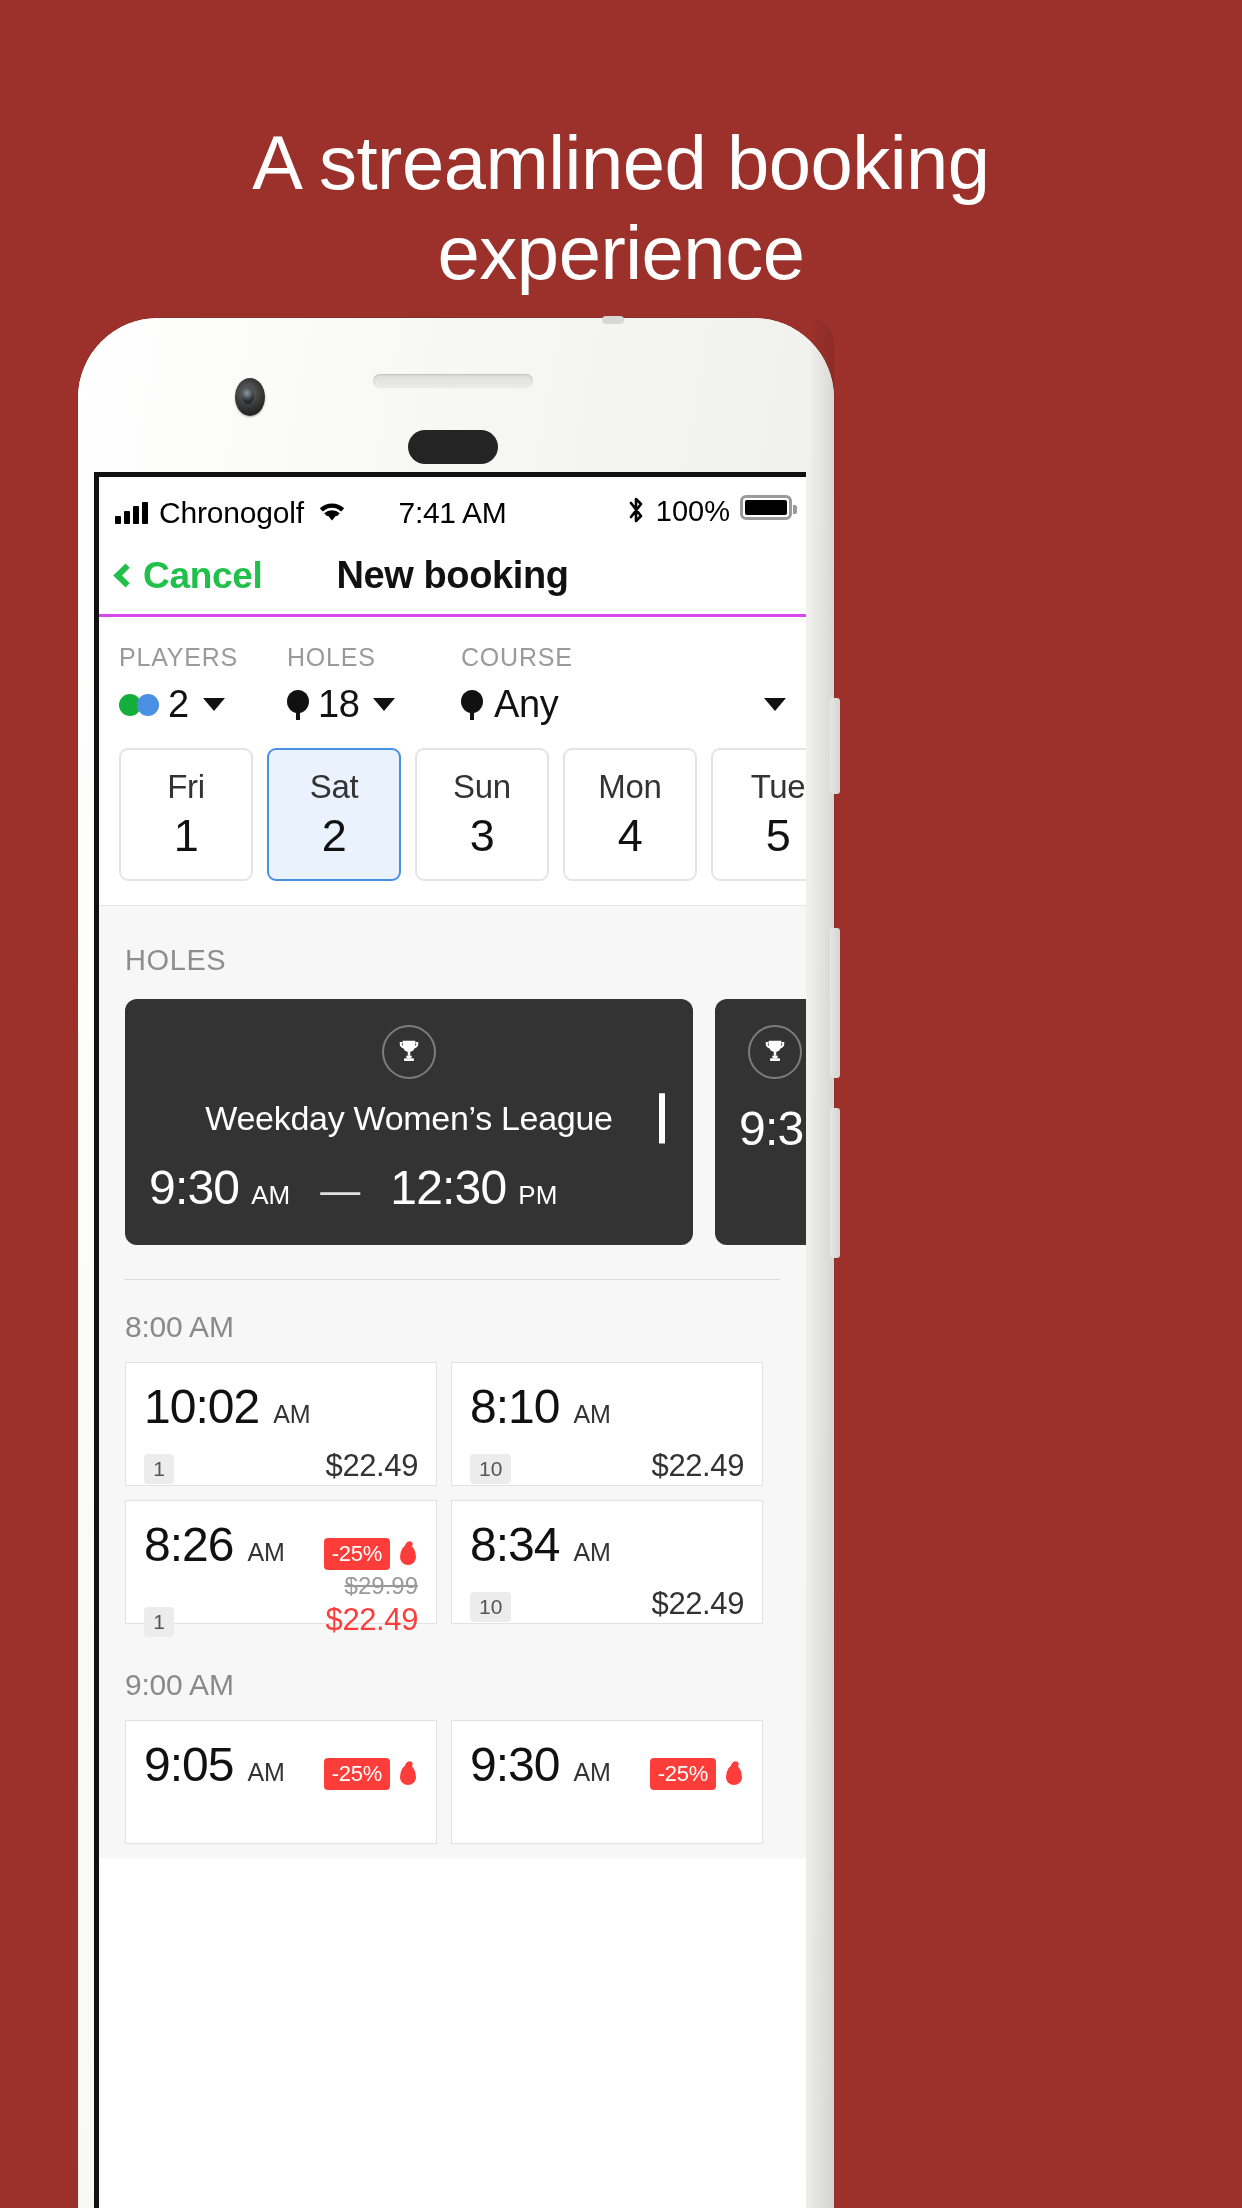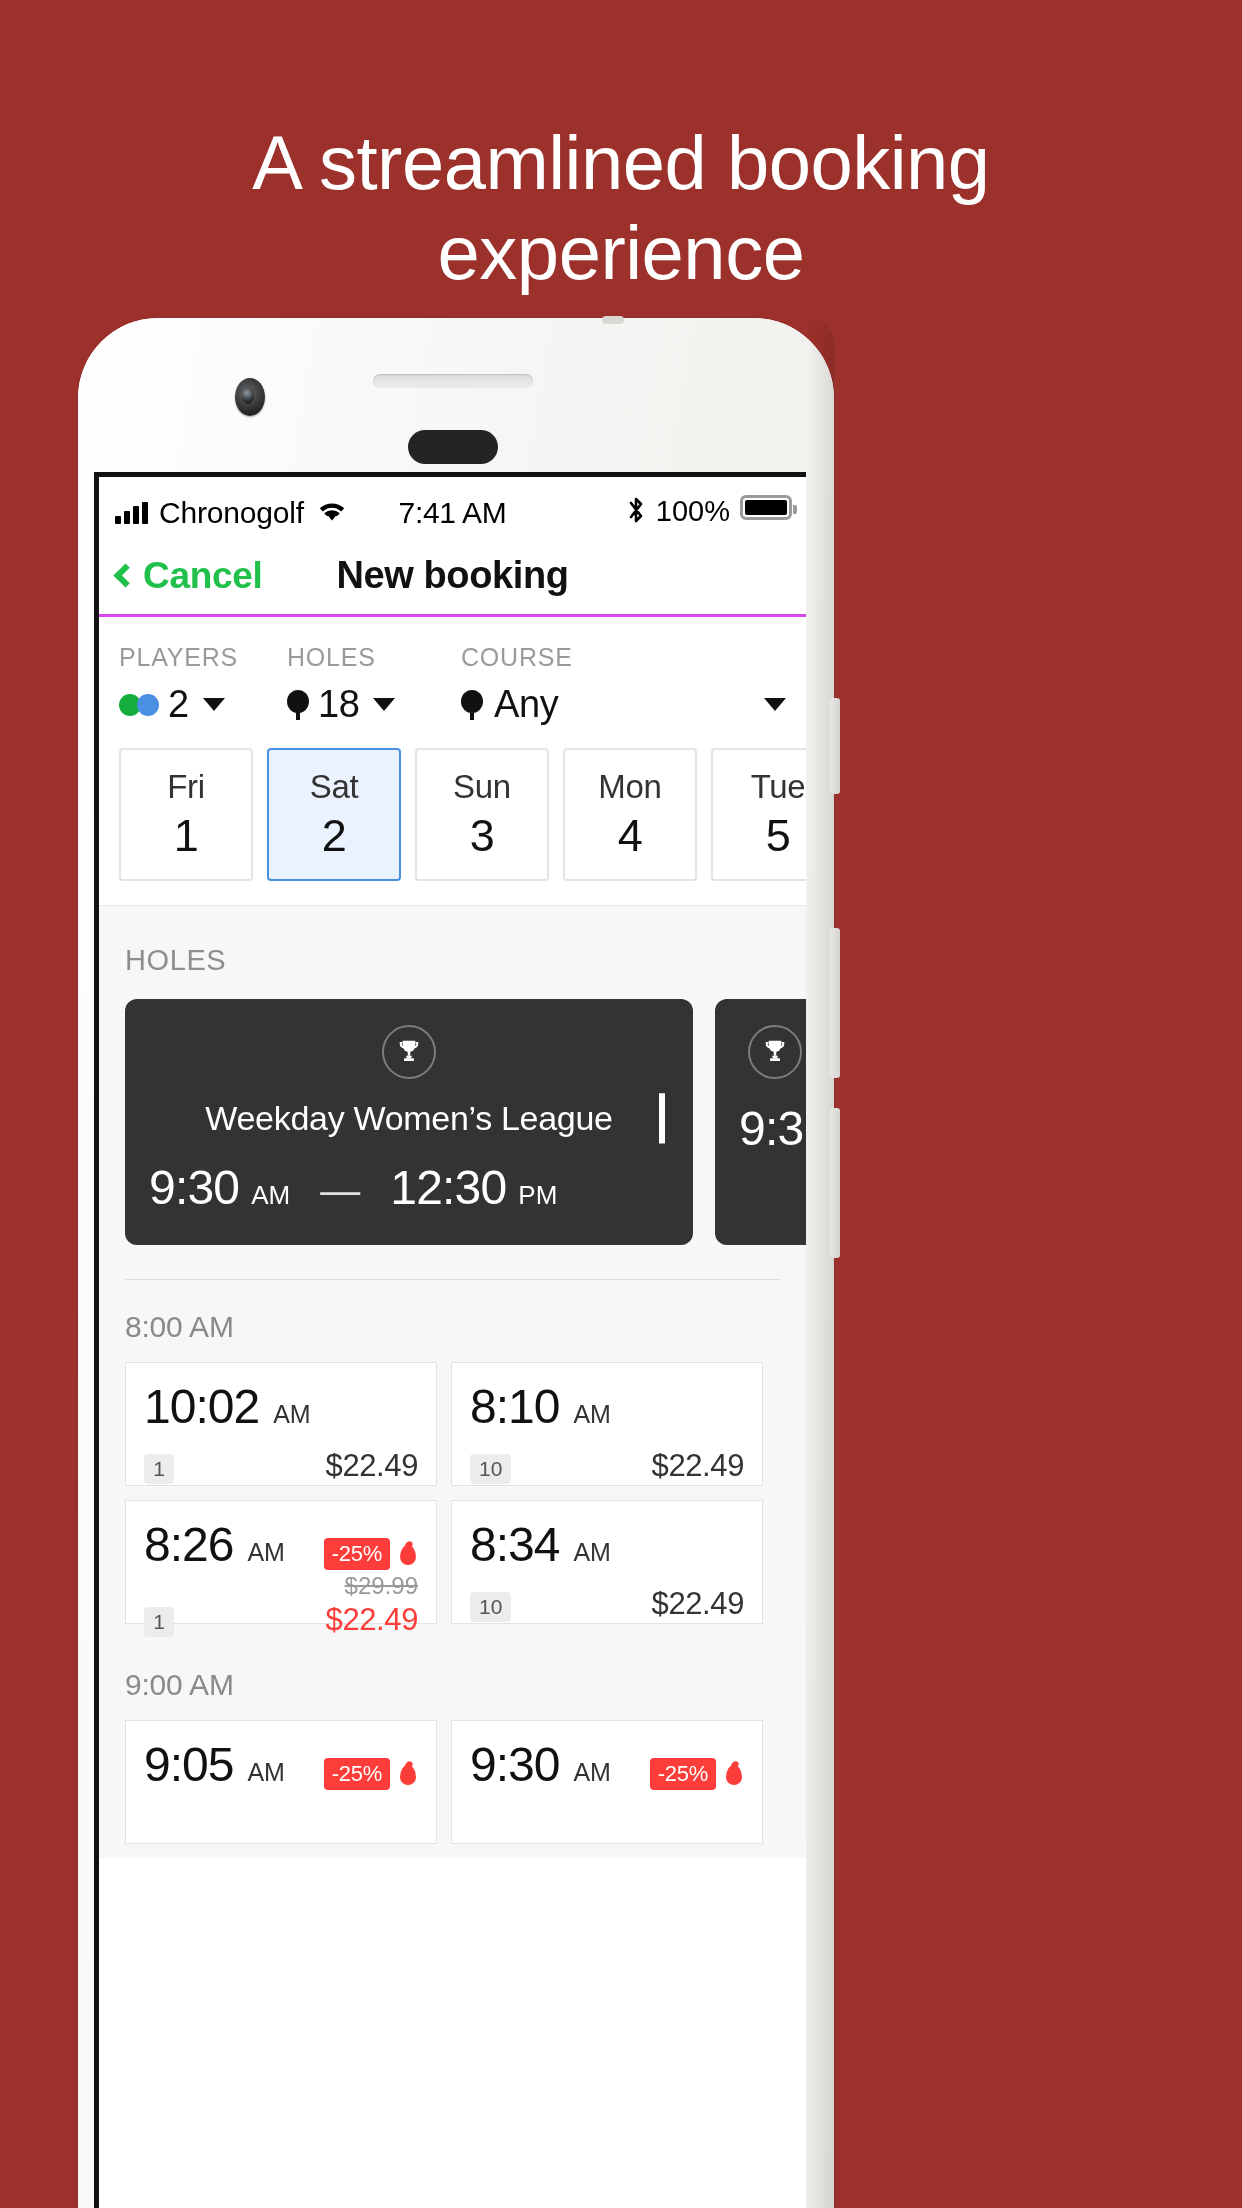--- a/index.html
+++ b/index.html
@@ -185,21 +185,21 @@
   
   .dates {
     display:flex; gap:14px;
     padding:22px 0 24px 20px;
     background:#fff;
     border-bottom:1px solid #e6e6e6;
     overflow:hidden;
   }
   .date-pill {
     min-width:134px; height:133px;
-    border:2px solid #e4e4e4; border-radius:4px;
+    border:2px solid #e4e4e4; border-radius:9px;
     background:#fff;
     display:flex; flex-direction:column;
     align-items:center; justify-content:center; gap:4px;
     flex:0 0 auto;
   }
   .date-pill.sel { border-color:#4a90e2; background:#eaf2fd; }
   .dp-dow { font-size:33px; color:#333; letter-spacing:-0.3px; }
   .dp-num { font-size:45px; color:#111; letter-spacing:-0.5px; }
 
   

